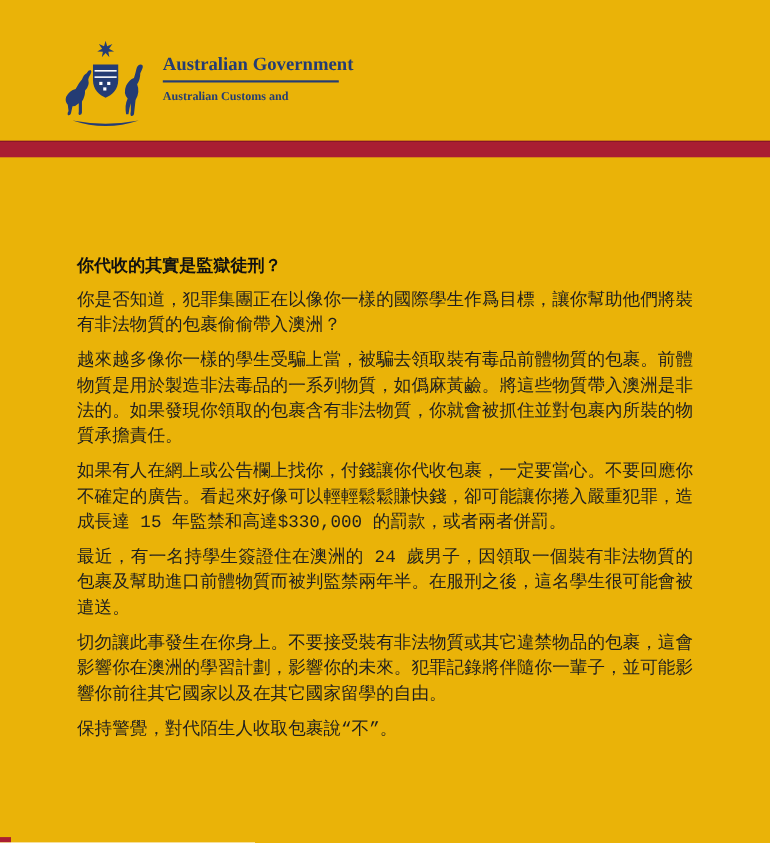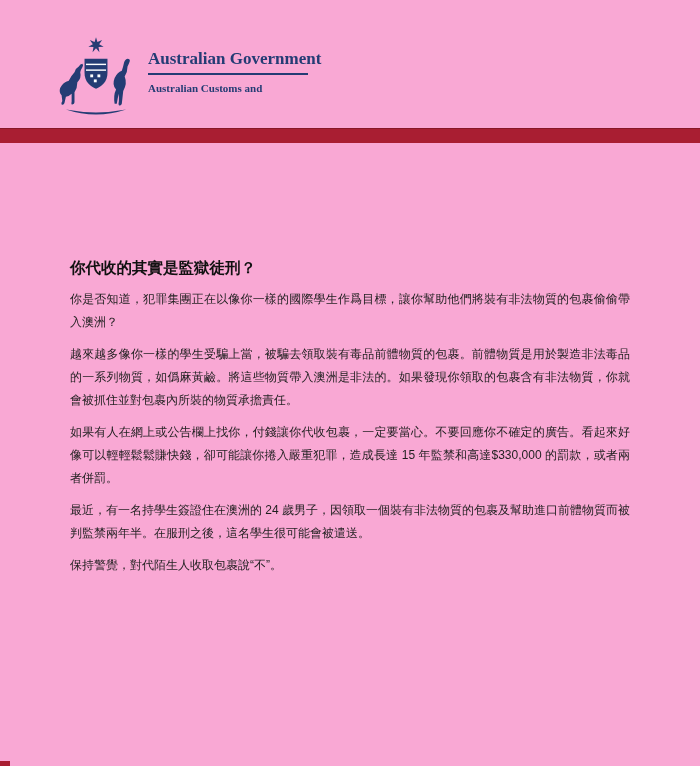--- a/index.html
+++ b/index.html
@@ -1,20 +1,20 @@
 <!DOCTYPE html>
 <html><head>
 <meta charset="utf-8">
 <style>
   html, body { margin: 0; padding: 0; background: #ffffff; }
   .page {
     position: relative;
     width: 700px;
     height: 766px;
-    background: #f9a8d4;
+    background: #eab308;
     overflow: hidden;
     font-family: "Liberation Serif", serif;
   }
 
   
   .coat-of-arms {
     position: absolute;
     left: 53px;
     top: 34px;
     width: 86px;
@@ -59,35 +59,35 @@
     height: 15px;
     background: #a91e32;
     border-top: 1px solid #871627;
     box-sizing: border-box;
   }
 
   
   .content {
     position: absolute;
     left: 70px;
-    top: 256px;
+    top: 230px;
     width: 560px;
     color: #1f1f1f;
   }
   .doc-heading {
     font-family: "Liberation Sans", serif;
     font-size: 15.5px;
     font-weight: bold;
     line-height: 23px;
     margin: 0 0 9px 0;
     color: #111111;
   }
   .doc-para {
-    font-family: Liberation Sans, sans-serif;
-    font-size: 12px;
+    font-family: Liberation Mono, monospace;
+    font-size: 16px;
     line-height: 23px;
     margin: 0 0 9px 0;
     text-align: justify;
     color: #1f1f1f;
   }
 
   
   .corner-mark {
     position: absolute;
     left: 0;
@@ -134,18 +134,19 @@
   </div>
 
   <div class="red-bar"></div>
 
   <div class="content">
     <h1 class="doc-heading">你代收的其實是監獄徒刑？</h1>
     <p class="doc-para">你是否知道，犯罪集團正在以像你一樣的國際學生作爲目標，讓你幫助他們將裝有非法物質的包裹偷偷帶入澳洲？</p>
     <p class="doc-para">越來越多像你一樣的學生受騙上當，被騙去領取裝有毒品前體物質的包裹。前體物質是用於製造非法毒品的一系列物質，如僞麻黃鹼。將這些物質帶入澳洲是非法的。如果發現你領取的包裹含有非法物質，你就會被抓住並對包裹內所裝的物質承擔責任。</p>
     <p class="doc-para">如果有人在網上或公告欄上找你，付錢讓你代收包裹，一定要當心。不要回應你不確定的廣告。看起來好像可以輕輕鬆鬆賺快錢，卻可能讓你捲入嚴重犯罪，造成長達 15 年監禁和高達$330,000 的罰款，或者兩者併罰。</p>
     <p class="doc-para">最近，有一名持學生簽證住在澳洲的 24 歲男子，因領取一個裝有非法物質的包裹及幫助進口前體物質而被判監禁兩年半。在服刑之後，這名學生很可能會被遣送。</p>
+    <p class="doc-para">切勿讓此事發生在你身上。不要接受裝有非法物質或其它違禁物品的包裹，這會影響你在澳洲的學習計劃，影響你的未來。犯罪記錄將伴隨你一輩子，並可能影響你前往其它國家以及在其它國家留學的自由。</p>
     <p class="doc-para">保持警覺，對代陌生人收取包裹說“不”。</p>
   </div>
 
   <div class="corner-mark"></div>
 
 </div>
 
 </body></html>

